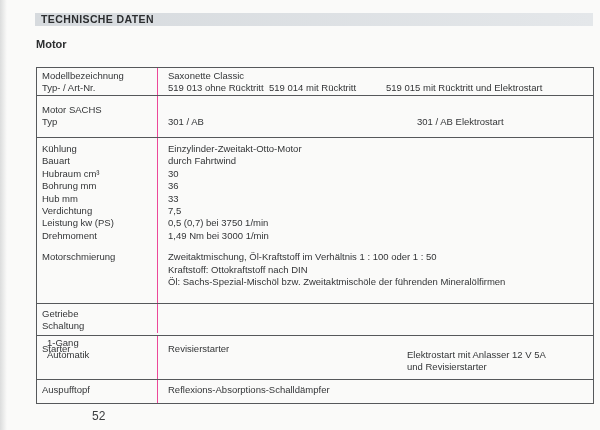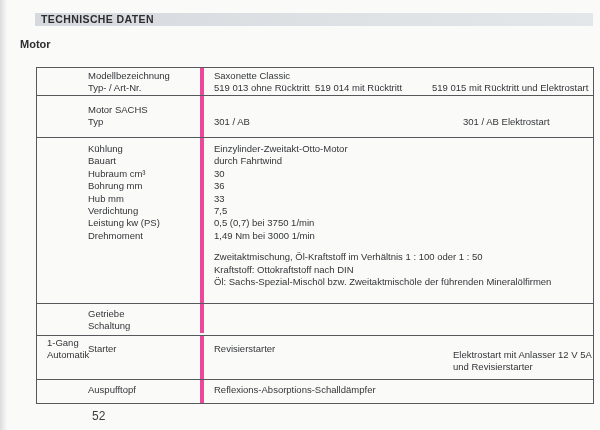--- a/index.html
+++ b/index.html
@@ -19,36 +19,35 @@
   .header-bar {
     position: absolute; left: 35px; top: 13px; width: 558px; height: 13px;
     background: linear-gradient(to right, #d6dade, #e4e7ea);
     display: flex; align-items: flex-start;
   }
   .header-bar span {
     font-size: 10.5px; font-weight: bold; letter-spacing: 0.4px;
     color: #2c2e30; padding-left: 6px; white-space: nowrap;
   }
   .section-title {
-    position: absolute; left: 20px; top: 38px; margin: 0;
+    position: absolute; left: 36px; top: 38px; margin: 0;
     font-size: 11px; font-weight: bold; color: #2c2e30;
   }
   .spec-table {
     position: absolute; left: 36px; top: 67px; width: 556px;
     border: 1px solid #56585b;
     background: transparent;
     font-size: 9.5px; line-height: 12.4px;
   }
   .row { display: flex; border-bottom: 1px solid #56585b; box-sizing: border-box; }
   .row:last-child { border-bottom: none; }
   .cell-label {
     width: 121px; min-width: 121px; box-sizing: border-box;
-    border-right: 4px solid #ec4899;
+    border-right: 1px solid #ec4899;
     padding: 0 4px 0 5px;
-    margin-left: 46px;
   }
   .cell-value { flex: 1; padding: 0 4px 0 10px; position: relative; box-sizing: border-box; }
   .r1 { height: 28px; } .r1 .cell-label, .r1 .cell-value { padding-top: 2px; }
   .r2 { height: 42px; } .r2 .cell-label, .r2 .cell-value { padding-top: 8px; }
   .r3 { height: 166px; } .r3 .cell-label, .r3 .cell-value { padding-top: 5px; }
   .r4 { height: 32px; flex-direction: column; } .r4 .cell-label, .r4 .cell-value { padding-top: 4px; }
   .r5 { height: 44px; } .r5 .cell-label, .r5 .cell-value { padding-top: 7px; }
   .r6 { height: 23px; } .r6 .cell-label, .r6 .cell-value { padding-top: 4px; }
   .line { height: 12.4px; white-space: nowrap; }
   .line.rel { position: relative; }
@@ -110,20 +109,21 @@
     <div class="cell-label">
       <div class="line">Kühlung</div>
       <div class="line">Bauart</div>
       <div class="line">Hubraum cm³</div>
       <div class="line">Bohrung mm</div>
       <div class="line">Hub mm</div>
       <div class="line">Verdichtung</div>
       <div class="line">Leistung kw (PS)</div>
       <div class="line">Drehmoment</div>
       <div class="spacer"></div>
+      <div class="line">Motorschmierung</div>
     </div>
     <div class="cell-value">
       <div class="line">Einzylinder-Zweitakt-Otto-Motor</div>
       <div class="line">durch Fahrtwind</div>
       <div class="line">30</div>
       <div class="line">36</div>
       <div class="line">33</div>
       <div class="line">7,5</div>
       <div class="line">0,5 (0,7) bei 3750 1/min</div>
       <div class="line">1,49 Nm bei 3000 1/min</div>

